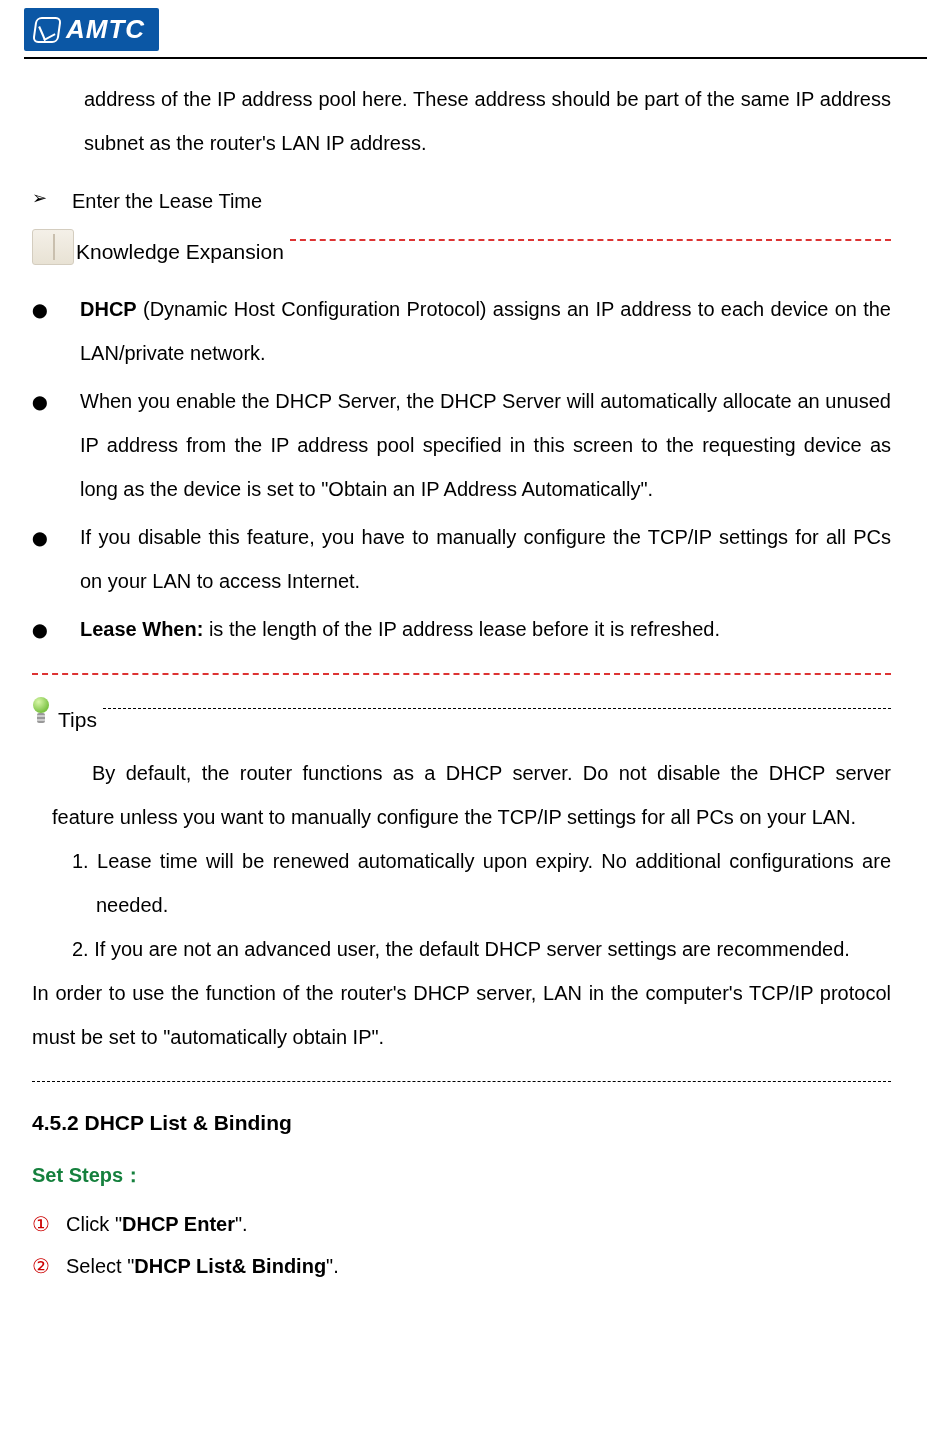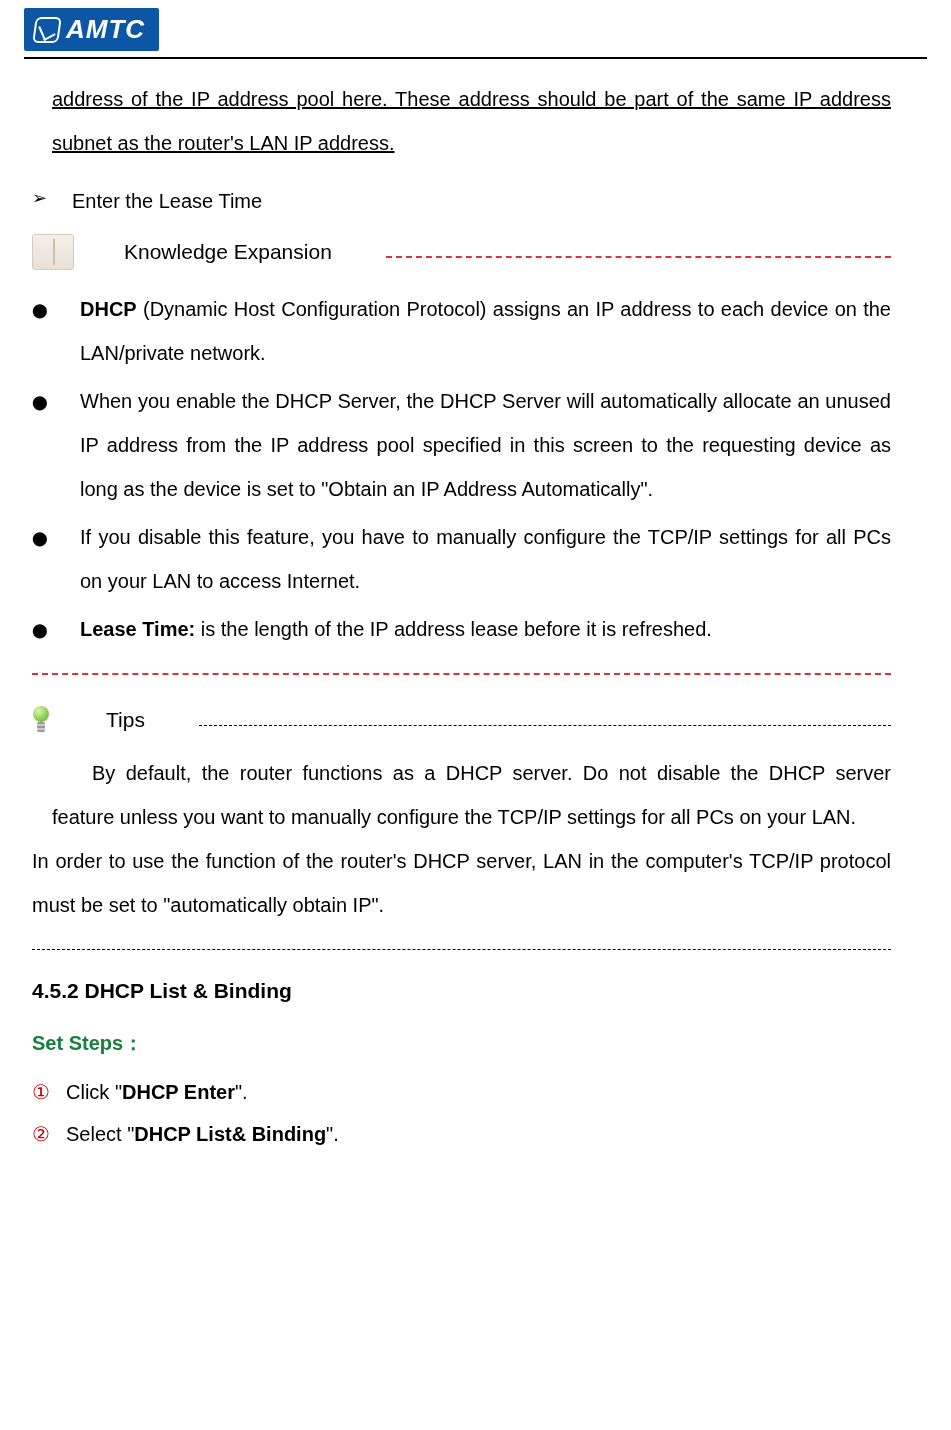--- a/index.html
+++ b/index.html
@@ -47,35 +47,33 @@
   }
   .header-rule {
     margin: 6px 24px 0 24px;
     border: none;
     border-top: 2px solid #000;
   }
   .content {
     padding: 18px 60px 0 32px;
     line-height: 2.2;
   }
-  .indent-block { margin-left: 20px; text-align: justify; text-decoration: underline; }
+  .indent-block { margin-left: 52px; text-align: justify; }
   .arrow-item {
     display: flex;
     margin: 14px 0 6px 0;
   }
   .arrow-item .marker {
     width: 40px;
     flex-shrink: 0;
     font-size: 18px;
   }
   .section-head {
     display: flex;
-    align-items: center;
     margin-top: 6px;
-    gap: 48px;
   }
   .book-icon {
     width: 42px;
     height: 36px;
     background: linear-gradient(#f4f0e8,#e8e2d4);
     border: 1px solid #d4cdbf;
     border-radius: 3px;
     position: relative;
     margin-right: 2px;
   }
@@ -219,38 +217,42 @@
     </li>
     <li>
       <span class="dot">⬤</span>
       <span class="txt">
         <span class="bold"></span><span>If you disable this feature, you have to manually configure the TCP/IP settings for all PCs on your LAN to access Internet.</span>
       </span>
     </li>
     <li>
       <span class="dot">⬤</span>
       <span class="txt">
-        <span class="bold">Lease Time:</span><span> is the length of the IP address lease before it is refreshed.</span>
+        <span class="bold">Lease When:</span><span> is the length of the IP address lease before it is refreshed.</span>
       </span>
     </li>
   </ul>
 
   <div class="red-dash-full"></div>
 
   <div class="section-head">
     <span class="bulb-icon">
       <span class="bulb-top"></span>
         <span class="bulb-base"></span>
     </span>
     <span class="section-title">Tips</span>
     <span class="black-dash-fill"></span>
   </div>
 
   <div class="tips-body">
     <div style="text-indent:40px;margin-left:20px;">By default, the router functions as a DHCP server. Do not disable the DHCP server feature unless you want to manually configure the TCP/IP settings for all PCs on your LAN.</div>
+    <ol class="num">
+      <li>1. Lease time will be renewed automatically upon expiry. No additional configurations are needed.</li>
+      <li>2. If you are not an advanced user, the default DHCP server settings are recommended.</li>
+    </ol>
     <div>In order to use the function of the router's DHCP server, LAN in the computer's TCP/IP protocol must be set to "automatically obtain IP".</div>
   </div>
 
   <div class="black-dash-full"></div>
 
   <div class="heading452">4.5.2 DHCP List &amp; Binding</div>
   <div class="setsteps">Set Steps：</div>
 
   <ul class="circ-list">
     <li>

